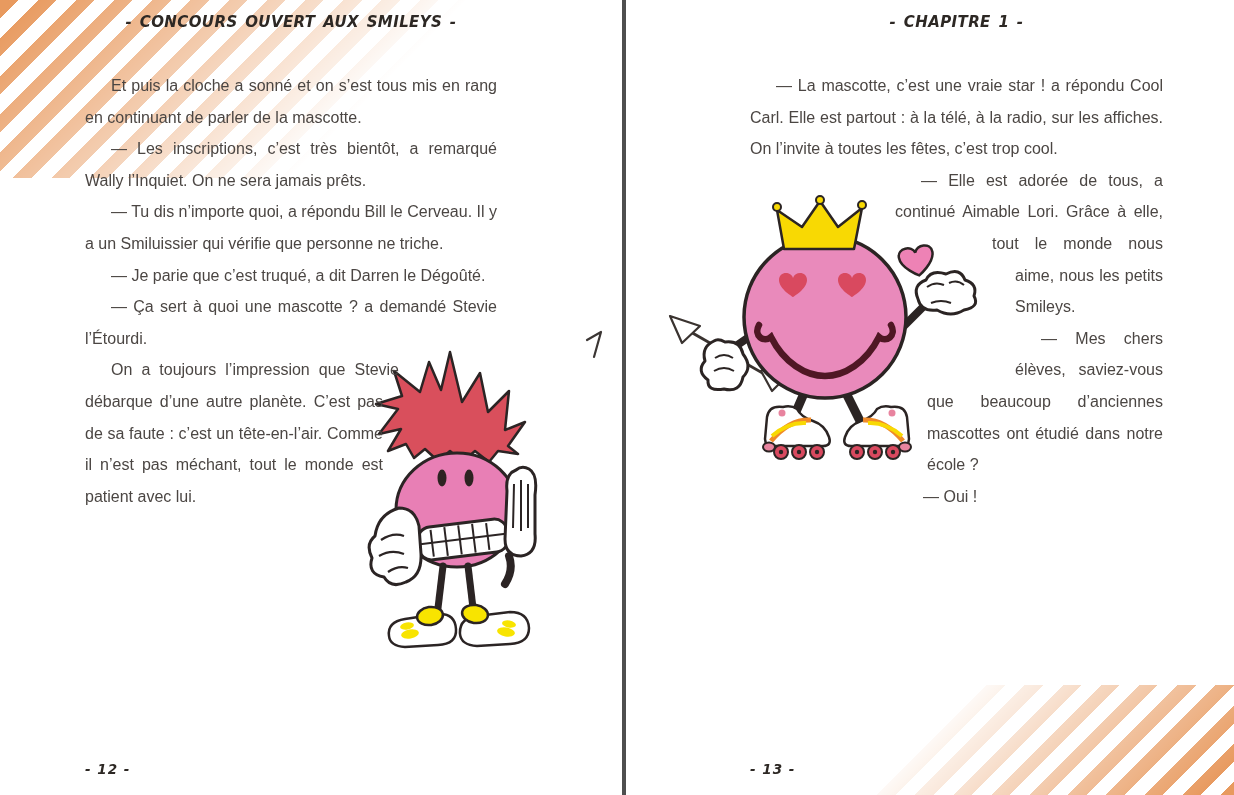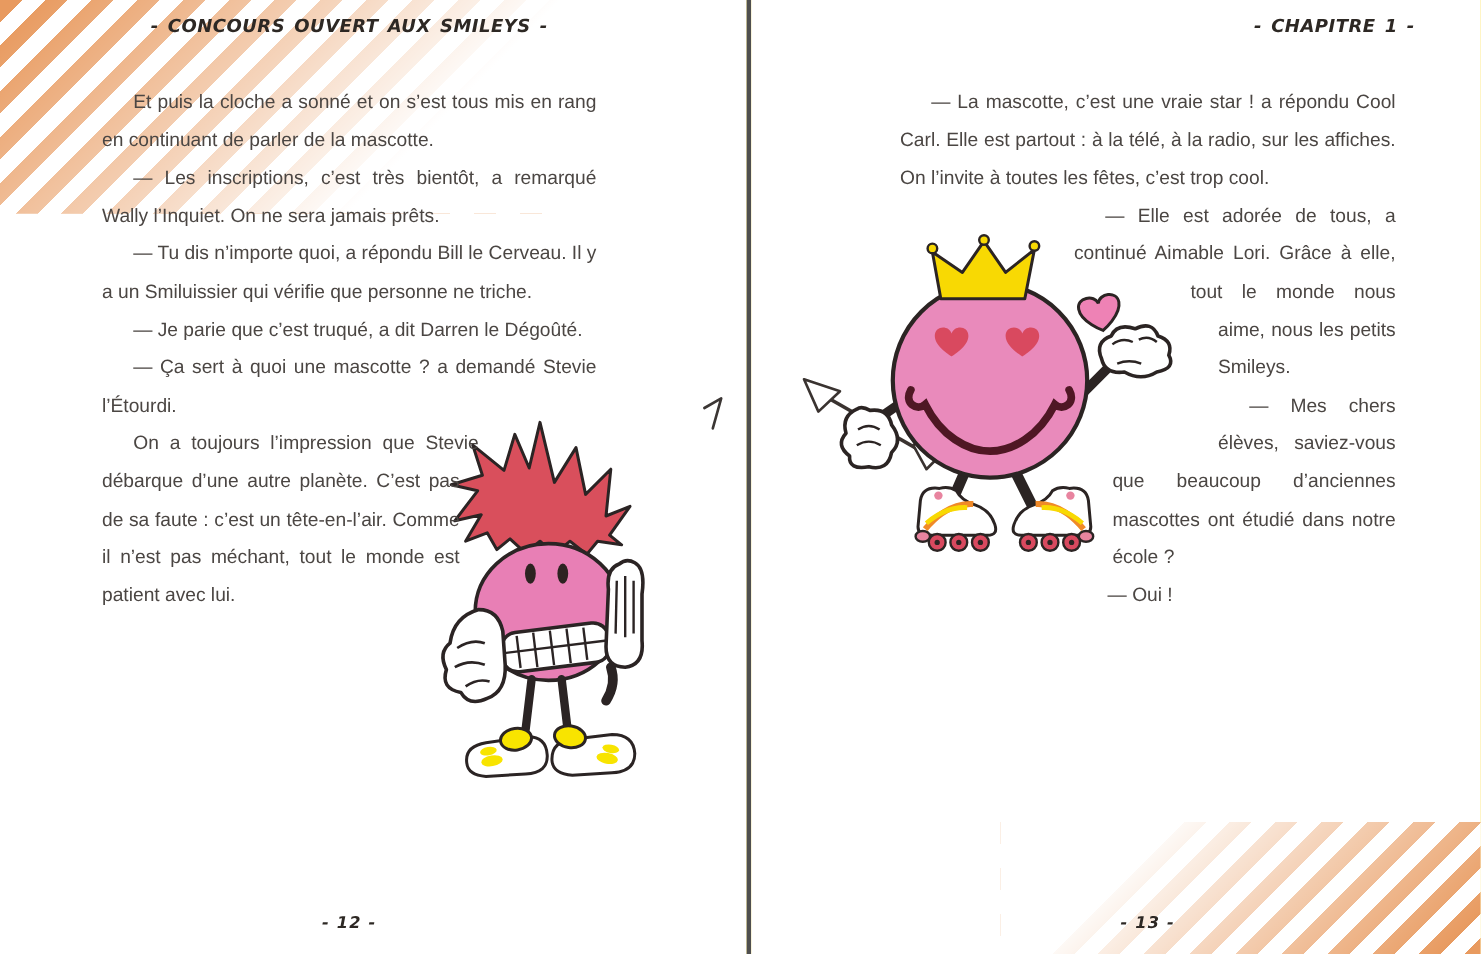--- a/index.html
+++ b/index.html
@@ -31,24 +31,24 @@
     content:"";position:absolute;inset:0;
     background:linear-gradient(315deg,rgba(255,255,255,0) 6%,#ffffff 74%);
   }
 
   .running-head{
     position:absolute;top:13px;text-align:center;z-index:3;
     font-family:"DejaVu Sans",sans-serif;font-weight:bold;font-style:italic;
     font-size:15px;letter-spacing:.4px;word-spacing:2px;color:#2d2824;
   }
   .page-left .running-head{left:85px;width:412px;}
-  .page-right .running-head{left:140px;width:413px;text-align:right;}
+  .page-right .running-head{left:124px;width:413px;}
 
   .folio{
-    position:absolute;top:761px;text-align:center;z-index:3;
+    position:absolute;top:761px;text-align:left;z-index:3;
     font-family:"DejaVu Sans",sans-serif;font-weight:bold;font-style:italic;
     font-size:13.5px;letter-spacing:1px;color:#2d2824;
   }
   .page-left .folio{left:85px;width:412px;}
   .page-right .folio{left:124px;width:413px;}
 
   .text-col{
     position:absolute;top:70px;z-index:2;
     font-size:16px;line-height:31.6px;text-align:justify;
   }

